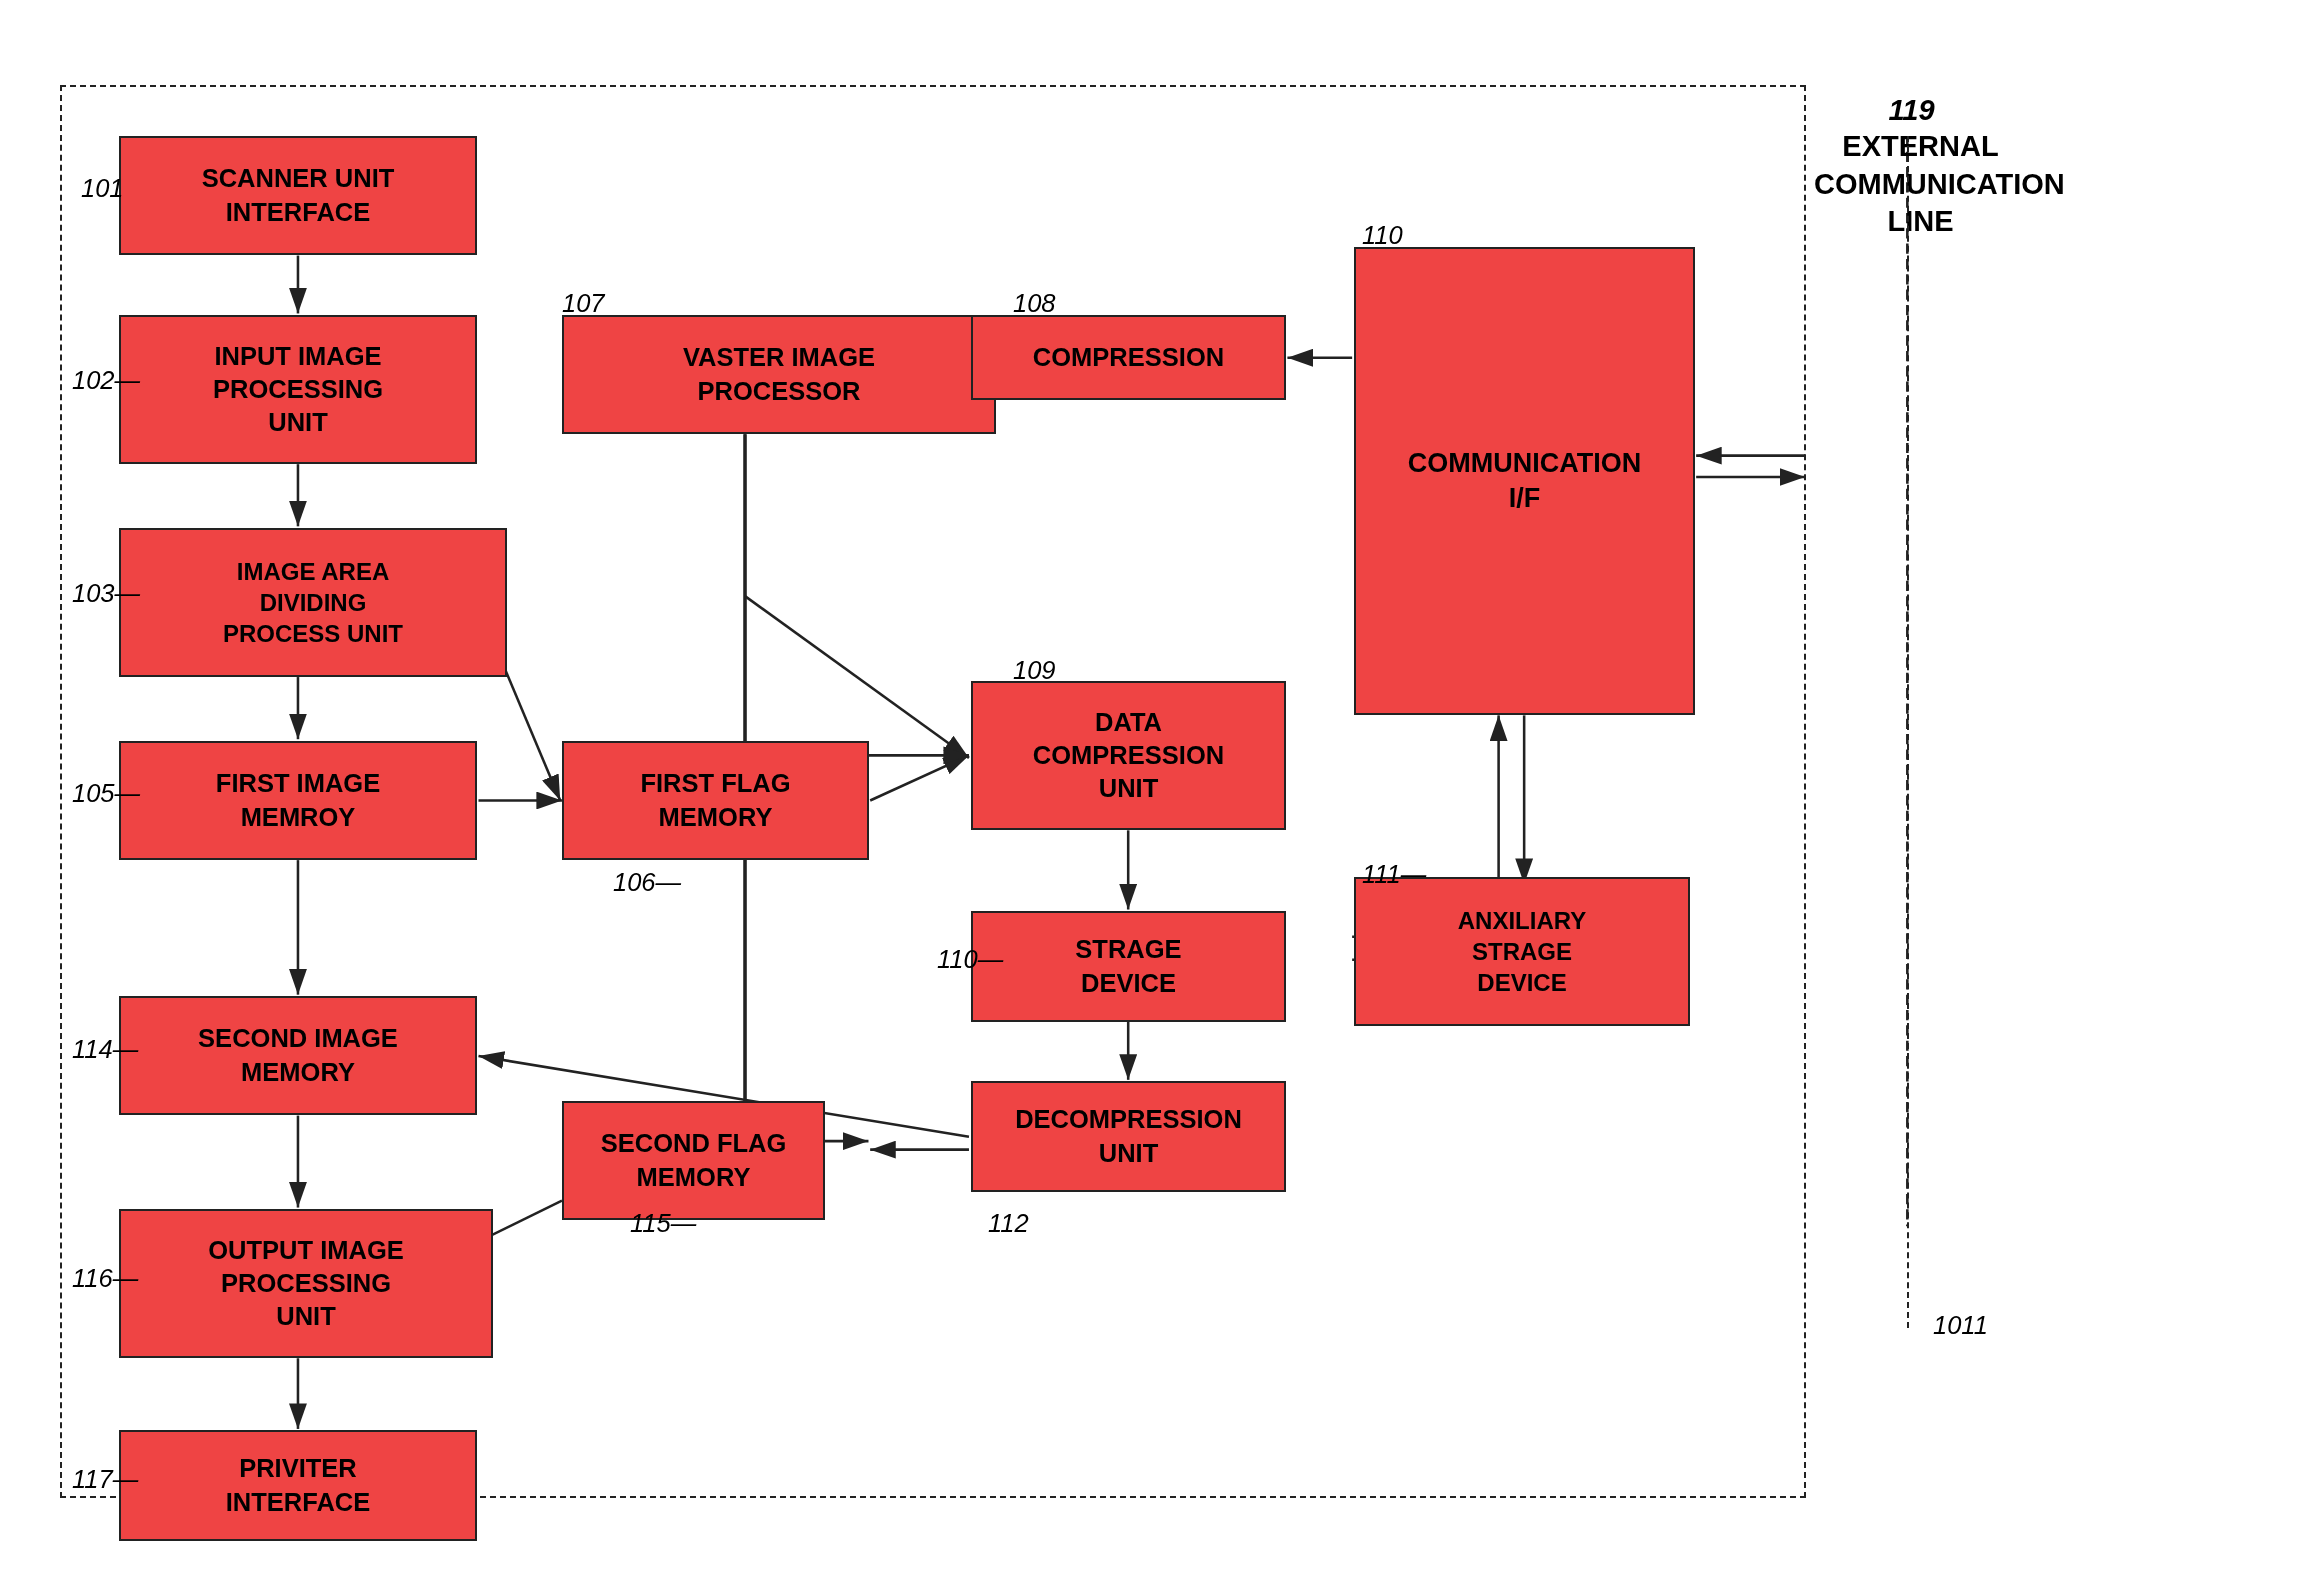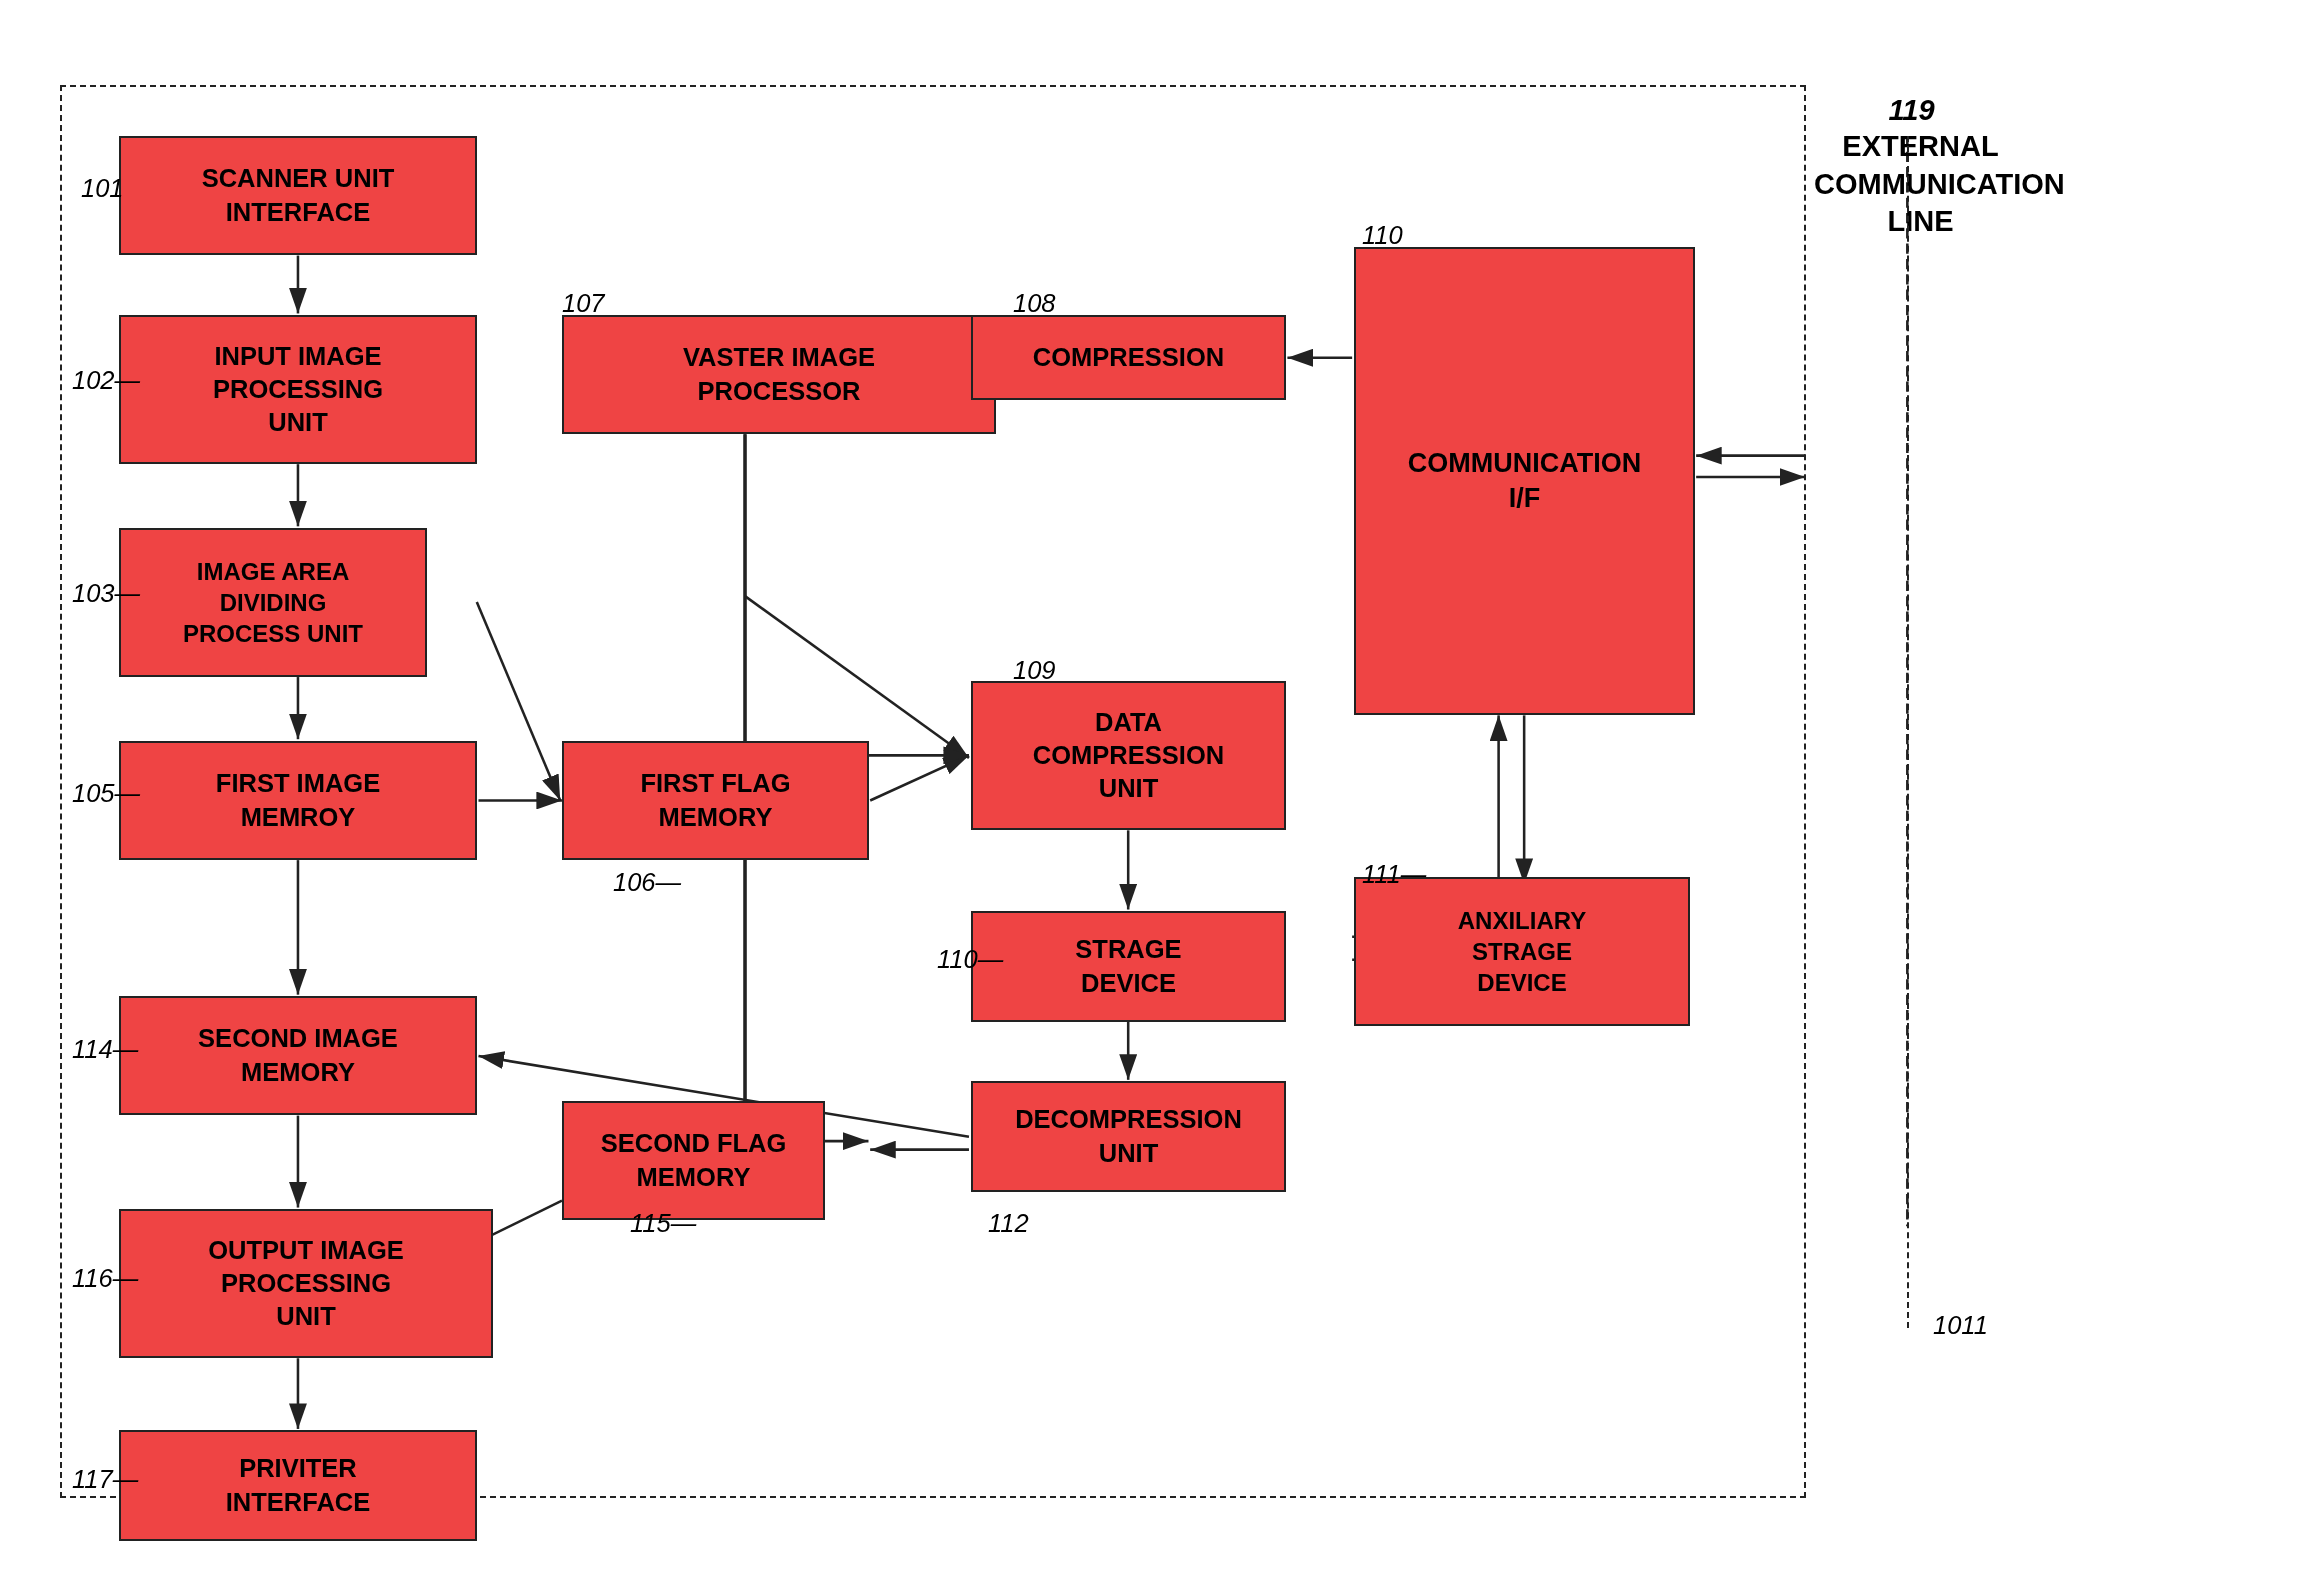--- a/index.html
+++ b/index.html
@@ -142,21 +142,21 @@
   </div>
   <span class="block-label" style="left:47px; top:140px;">101</span>
 
   <div class="block" style="left:85px; top:281px; width:358px; height:149px; font-size:25.5px;">
     <span style="white-space:pre-line;">INPUT IMAGE
 PROCESSING
 UNIT</span>
   </div>
   <span class="block-label" style="left:38px; top:332px;">102—</span>
 
-  <div class="block" style="left:85px; top:494px; width:308px; height:149px; font-size:24px;">
+  <div class="block" style="left:85px; top:494px; width:388px; height:149px; font-size:24px;">
     <span style="white-space:pre-line;">IMAGE AREA
 DIVIDING
 PROCESS UNIT</span>
   </div>
   <span class="block-label" style="left:38px; top:545px;">103—</span>
 
   <div class="block" style="left:85px; top:707px; width:358px; height:119px; font-size:25.5px;">
     <span style="white-space:pre-line;">FIRST IMAGE
 MEMROY</span>
   </div>

